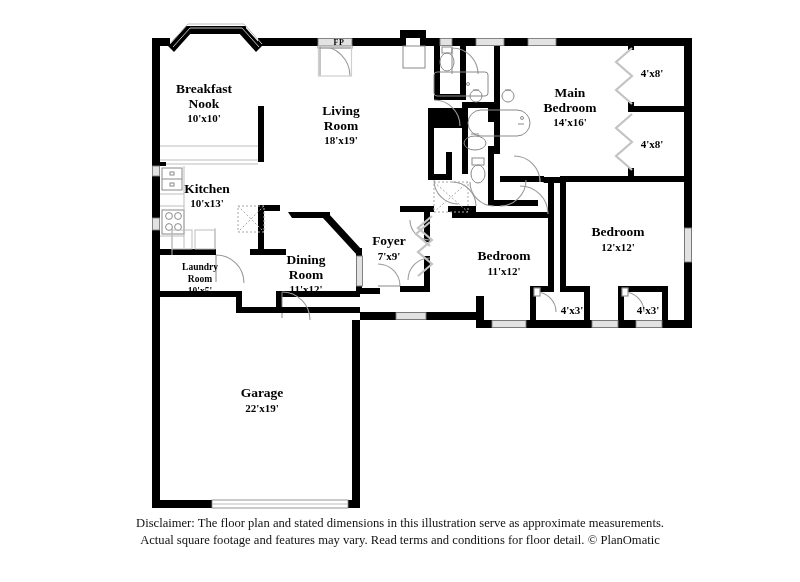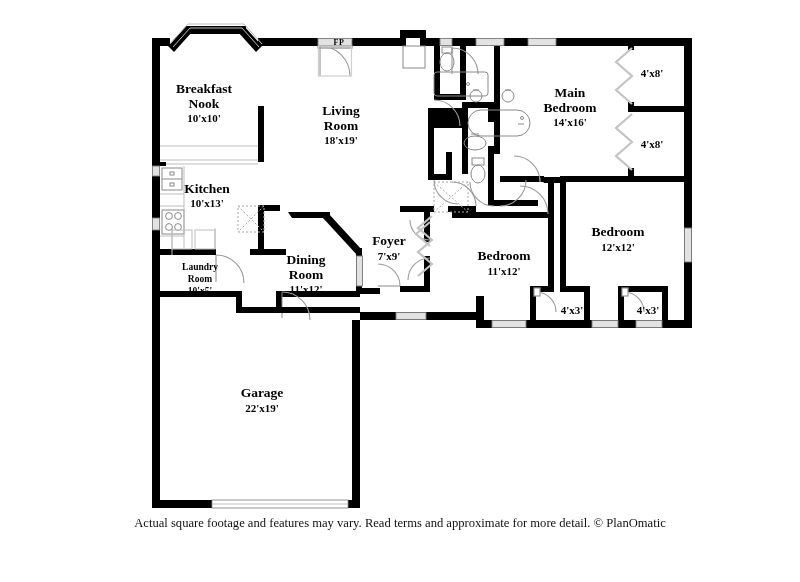--- a/index.html
+++ b/index.html
@@ -370,16 +370,17 @@
       <text class="roomlabel rl-small" x="652" y="145">4'x8'</text>
       <text class="roomlabel rl-small" x="572" y="311">4'x3'</text>
       <text class="roomlabel rl-small" x="648" y="311">4'x3'</text>
 
       <text class="roomlabel rl-fp" x="339" y="43">FP</text>
     </g>
 
   </svg>
 
   <div class="disclaimer">
-    <div>Actual square footage and features may vary. Read terms and approximate for more detail. © PlanOmatic</div>
+    <div>Disclaimer: The floor plan and stated dimensions in this illustration serve as approximate measurements.</div>
+    <div>Actual square footage and features may vary. Read terms and conditions for floor detail. © PlanOmatic</div>
   </div>
 
 </div>
 
 </body></html>

